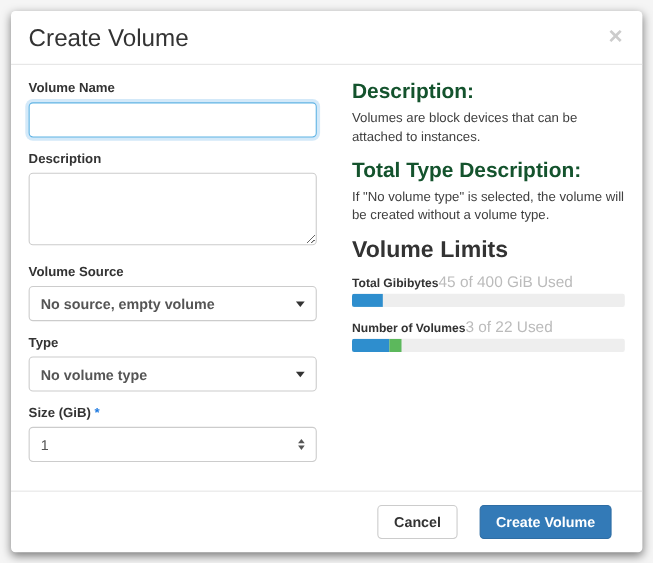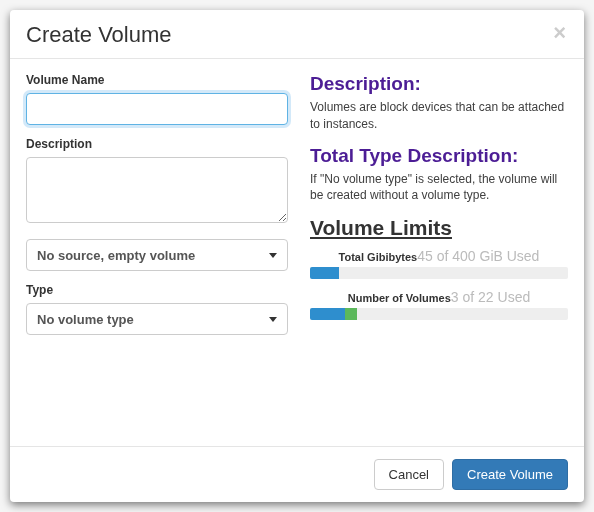--- a/index.html
+++ b/index.html
@@ -39,21 +39,21 @@
     font-size: 22px;
     font-weight: bold;
     line-height: 1;
     cursor: pointer;
     padding: 0 2px;
   }
   .modal-body {
     flex: 1;
     padding: 14px 16px 8px 16px;
     display: flex;
-    gap: 22px;
+    gap: 32px;
     overflow: auto;
   }
   .col-left { flex: 0 0 262px; }
   .col-right { flex: 1; }
   .form-group { margin-bottom: 12px; }
   label.control {
     display: block;
     font-size: 12px;
     font-weight: 700;
     color: #333;
@@ -111,62 +111,62 @@
   .spin-up, .spin-down {
     width: 0; height: 0;
     border-left: 3px solid transparent;
     border-right: 3px solid transparent;
   }
   .spin-up { border-bottom: 4px solid #555; }
   .spin-down { border-top: 4px solid #555; }
   .desc-head {
     font-size: 19px;
     font-weight: 600;
-    color: #4c1d95;
+    color: #14532d;
     margin-bottom: 4px;
   }
   .desc-text {
     font-size: 12px;
     color: #404040;
     line-height: 1.4;
     margin-bottom: 12px;
   }
   .limits-head {
     font-size: 21px;
     font-weight: 600;
     color: #333;
     margin-bottom: 8px;
-    text-decoration: underline;
   }
   .lim-row { margin-bottom: 10px; }
   .lim-line {
     display: flex;
-    justify-content: center;
+    justify-content: flex-start;
     align-items: baseline;
     margin-bottom: 3px;
   }
   .lim-label { font-size: 11px; font-weight: 700; color: #333; }
   .lim-usage { font-size: 14px; color: #bbb; }
   .bar {
     height: 12px;
     background: #eee;
     border-radius: 2px;
     position: relative;
     overflow: hidden;
   }
   .bar-seg {
     position: absolute;
     top: 0; bottom: 0;
   }
   .modal-footer {
     border-top: 1px solid #e5e5e5;
-    padding: 12px 16px;
+    padding: 12px 28px;
     display: flex;
     justify-content: flex-end;
-    gap: 8px;
+    gap: 20px;
+    font-weight: bold;
   }
   .btn {
     display: inline-flex;
     align-items: center;
     justify-content: center;
     font-size: 13px;
     padding: 7px 14px;
     border-radius: 4px;
     cursor: pointer;
     border: 1px solid transparent;
@@ -200,34 +200,45 @@
         <label class="control">Volume Name</label>
         <input type="text" class="focused" value="" style="">
       </div>
 
       <div class="form-group">
         <label class="control">Description</label>
         <textarea style=""></textarea>
       </div>
 
       <div class="form-group">
+        <label class="control">Volume Source</label>
         <div class="select">
           <span>No source, empty volume</span>
           <span class="caret"></span>
         </div>
       </div>
 
       <div class="form-group">
         <label class="control">Type</label>
         <div class="select">
           <span>No volume type</span>
           <span class="caret"></span>
         </div>
       </div>
 
+      <div class="form-group">
+        <label class="control"><span>Size (GiB)</span> <span class="req">*</span></label>
+        <div class="spinner">
+          <span>1</span>
+          <span class="spin-arrows">
+            <span class="spin-up"></span>
+            <span class="spin-down"></span>
+          </span>
+        </div>
+      </div>
 
 
     </div>
 
     <div class="col-right">
       <div class="desc-head">Description:</div>
       <div class="desc-text">Volumes are block devices that can be attached to instances.</div>
 
       <div class="desc-head">Total Type Description:</div>
       <div class="desc-text">If "No volume type" is selected, the volume will be created without a volume type.</div>

